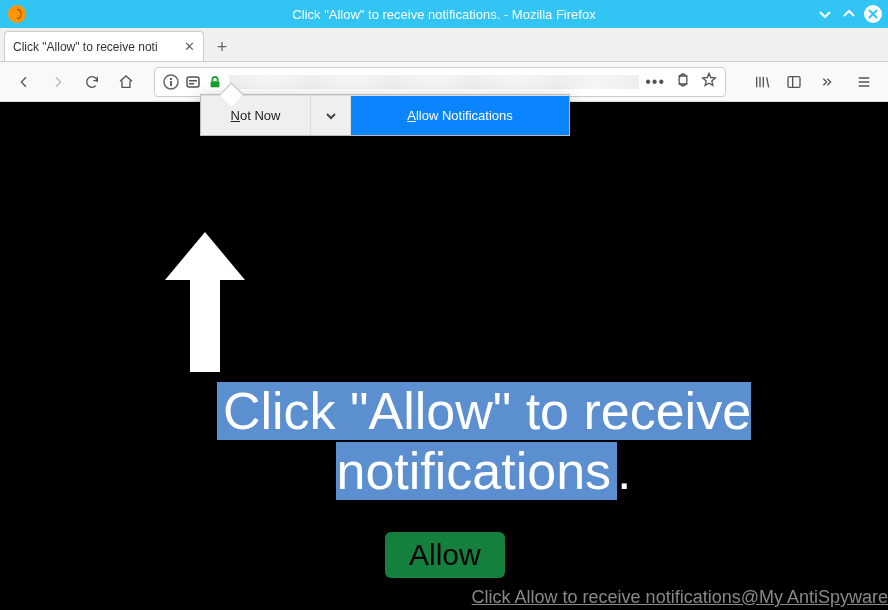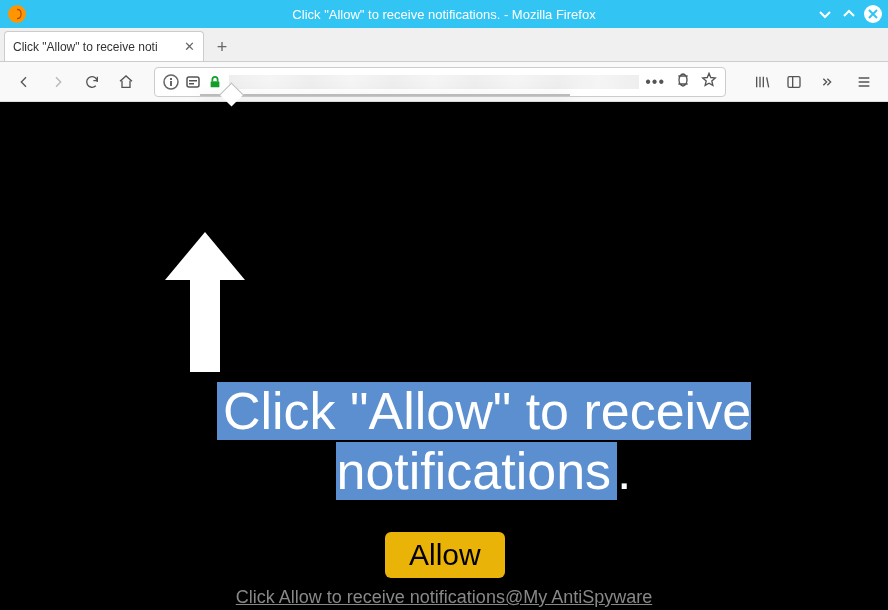--- a/index.html
+++ b/index.html
@@ -48,22 +48,22 @@
 .perm-allow { flex: 1; background: #0a84ff; color: #fff; border: none; font-size: 13px; cursor: pointer; }
 .perm-allow .u { text-decoration: underline; }
 
 
 .page { position: absolute; left: 0; top: 102px; width: 888px; height: 508px; background: #000; }
 .arrow { position: absolute; left: 160px; top: 130px; }
 .arrow svg { width: 90px; height: 140px; fill: #fff; }
 .headline { position: absolute; left: 140px; top: 280px; right: 60px; font-size: 52px; color: #fff; line-height: 1.15; text-align: center; }
 .headline span.hl { background: #5b8fcf; padding: 0 6px; }
 .headline span.dot { color: #fff; }
-.allow-btn { position: absolute; left: 385px; top: 430px; background: #eab308; color: #000; font-size: 30px; padding: 6px 24px; border-radius: 6px; border: none; cursor: pointer; }
-.caption { position: absolute; left: 0; right: 0; bottom: 2px; text-align: center; color: #888; font-size: 18px; text-decoration: underline; }
+.allow-btn { position: absolute; left: 385px; top: 430px; background: #15803d; color: #000; font-size: 30px; padding: 6px 24px; border-radius: 6px; border: none; cursor: pointer; }
+.caption { position: absolute; left: 0; right: 0; bottom: 2px; text-align: right; color: #888; font-size: 18px; text-decoration: underline; }
 </style>
 </head>
 <body>
 
 <div class="titlebar">
   <div class="titlebar-icon">
     <svg viewBox="0 0 24 24">
         <circle cx="12" cy="12" r="10" fill="#ff9500"></circle>
         <path d="M12 4c4 0 7 3 7 8s-3 8-7 8" fill="none" stroke="#b34700" stroke-width="2"></path>
       </svg>
@@ -181,13 +181,22 @@
       </svg>
   </div>
   <div class="headline">
     <span class="hl">Click "Allow" to receive notifications</span><span class="dot">.</span>
   </div>
   <button class="allow-btn">Allow</button>
   <div class="caption">Click Allow to receive notifications@My AntiSpyware</div>
 </div>
 
 <div class="perm-popup">
+  <div class="perm-actions">
+    <button class="perm-notnow"><span class="u">N</span><span>ot Now</span></button>
+    <button class="perm-chevron">
+        <svg width="12" height="12" viewBox="0 0 12 12">
+          <path d="M2 4l4 4 4-4" fill="none" stroke="#444" stroke-width="2"></path>
+        </svg>
+      </button>
+    <button class="perm-allow"><span class="u">A</span><span>llow Notifications</span></button>
+  </div>
 </div>
 
 </body></html>

